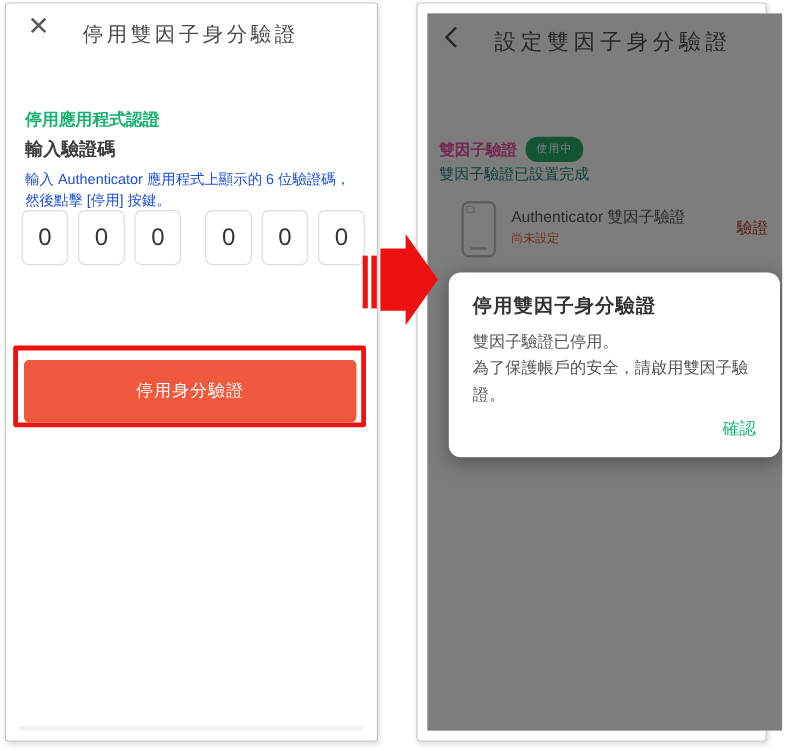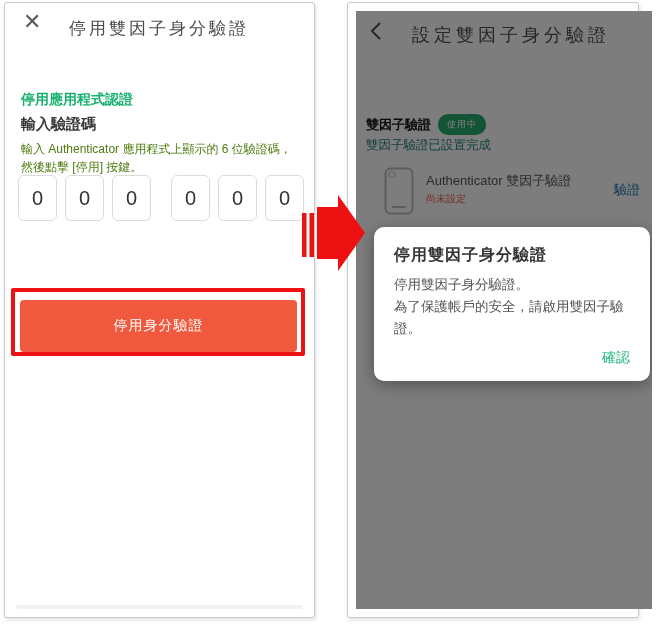--- a/index.html
+++ b/index.html
@@ -17,21 +17,21 @@
     box-shadow: 1px 2px 4px rgba(0,0,0,0.12);
   }
   .panel-left  { left: 4px;   width: 311px; }
   .panel-right { left: 347px; width: 292px; }
 
   
   .close-btn { position: absolute; left: 18px; top: 8px; font-size: 22px; color: #5b5b5b; cursor: pointer; line-height: 1; }
   .l-title { position: absolute; left: 64px; top: 14px; font-size: 17px; letter-spacing: 3px; color: #4a4a4a; }
   .l-section { position: absolute; left: 16px; top: 88px; font-size: 14px; font-weight: bold; color: #17B26E; }
   .l-label { position: absolute; left: 16px; top: 112px; font-size: 15px; font-weight: bold; color: #3a3a3a; text-align: center; }
-  .l-helper { position: absolute; left: 16px; top: 137px; font-size: 12px; color: #4d7c0f; line-height: 18px; }
+  .l-helper { position: absolute; left: 16px; top: 137px; font-size: 12px; color: #1d4ed8; line-height: 18px; }
 
   .code-row { position: absolute; left: 13px; top: 172px; display: flex; align-items: center; }
   .code-box {
     width: 39px; height: 46px; border: 1px solid #dcdcdc; border-radius: 6px;
     background: #ffffff; display: flex; align-items: center; justify-content: center;
     font-size: 20px; color: #333333; margin-right: 8px;
   }
   .group-gap { width: 12px; }
 
   .annotation-box {
@@ -48,32 +48,32 @@
 
   
   .r-screen {
     position: absolute; left: 8px; top: 8px; width: 296px; height: 598px;
     background: #ffffff; overflow: hidden;
   }
   .r-back { position: absolute; left: 12px; top: 10px; width: 16px; height: 20px; cursor: pointer; }
   .r-title { position: absolute; left: 56px; top: 12px; font-size: 18px; letter-spacing: 4px; color: #3f3f3f; }
 
   .status-row { position: absolute; left: 10px; top: 103px; display: flex; align-items: center; }
-  .status-label { font-size: 13px; font-weight: bold; color: #000000; }
+  .status-label { font-size: 13px; font-weight: bold; color: #ec4899; }
   .status-badge {
     margin-left: 7px; background: #15A563; color: #ffffff; font-size: 9px;
     padding: 4px 9px; border-radius: 10px; letter-spacing: 1px;
   }
   .status-note { position: absolute; left: 10px; top: 126px; font-size: 12.5px; color: #0f766e; }
 
   .method-row { position: absolute; left: 0; top: 152px; width: 100%; height: 64px; }
   .phone-icon { position: absolute; left: 28px; top: 4px; }
   .method-name { position: absolute; left: 70px; top: 9px; font-size: 13px; color: #4a4a4a; }
   .method-status { position: absolute; left: 70px; top: 29px; font-size: 10px; color: #E8512E; }
-  .method-action { position: absolute; right: 12px; top: 18px; font-size: 13px; color: #0369a1; cursor: pointer; }
+  .method-action { position: absolute; right: 12px; top: 18px; font-size: 13px; color: #b91c1c; cursor: pointer; }
 
   .dim-overlay { position: absolute; left: 0; top: 0; right: 0; bottom: 0; background: rgba(18,18,18,0.55); z-index: 5; }
 
   .modal {
     position: absolute; left: 18px; top: 216px; width: 276px; height: 154px;
     background: #ffffff; border-radius: 10px; z-index: 10;
     box-shadow: 0 4px 16px rgba(0,0,0,0.35);
   }
   .modal-title { position: absolute; left: 20px; top: 18px; font-size: 16px; font-weight: bold; letter-spacing: 1px; color: #333333; }
   .modal-body { position: absolute; left: 20px; top: 47px; width: 240px; font-size: 13.5px; color: #555555; line-height: 22px; }
@@ -141,21 +141,21 @@
         <div class="method-name">Authenticator 雙因子驗證</div>
         <div class="method-status">尚未設定</div>
         <div class="method-action">驗證</div>
       </div>
 
       <div class="dim-overlay"></div>
 
       <div class="modal">
         <div class="modal-title">停用雙因子身分驗證</div>
         <div class="modal-body">
-          <div>停用雙因子身分驗證。</div>
+          <div>雙因子驗證已停用。</div>
           <div>為了保護帳戶的安全，請啟用雙因子驗證。</div>
         </div>
         <div class="modal-confirm">確認</div>
       </div>
 
     </div>
   </div>
 
   <div class="arrow-wrap">
     <svg width="64" height="80" viewBox="0 0 64 80">

